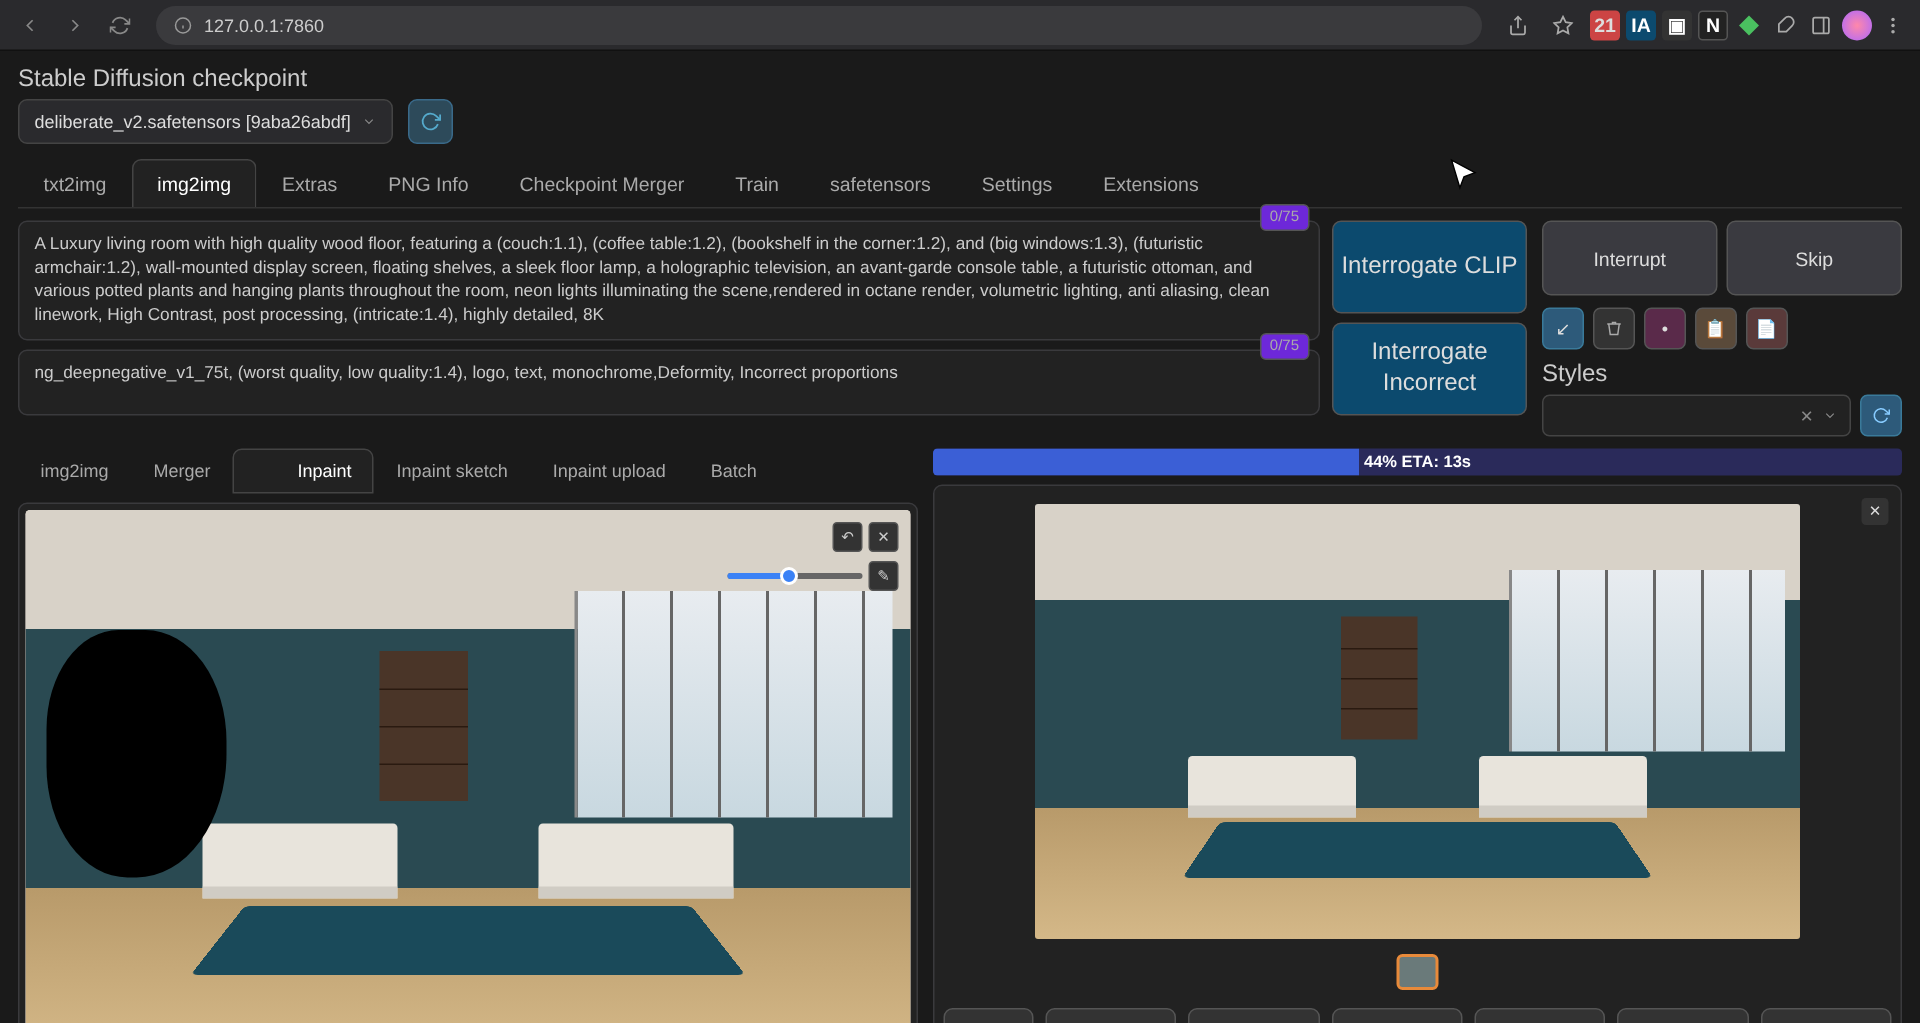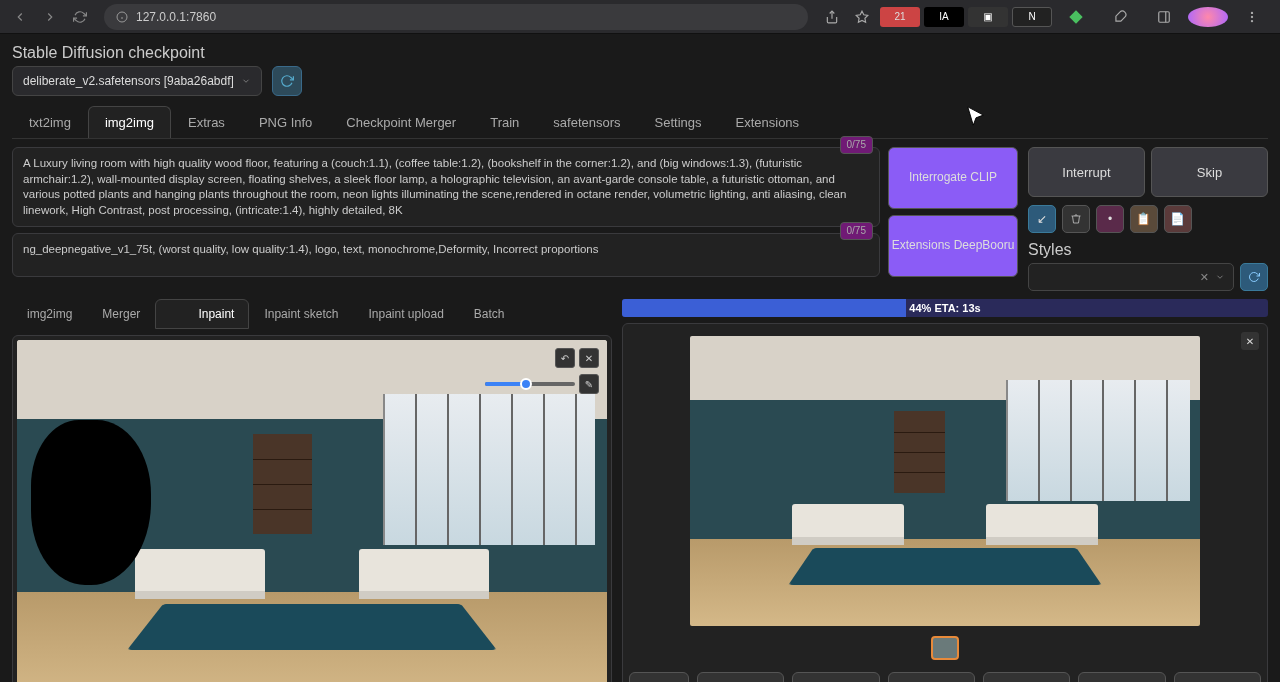--- a/index.html
+++ b/index.html
@@ -4,21 +4,21 @@
 <style>
 * { margin: 0; padding: 0; box-sizing: border-box; font-family: -apple-system, BlinkMacSystemFont, "Segoe UI", sans-serif; }
 body { background: #1a1a1a; color: #ddd; width: 1280px; height: 682px; overflow: hidden; }
 
 
 .browser-bar { height: 34px; background: #2a2a2d; display: flex; align-items: center; padding: 12px 8px; gap: 6px; border-bottom: 1px solid #111; }
 .nav-btn { width: 24px; height: 24px; display: flex; align-items: center; justify-content: center; color: #888; cursor: pointer; border-radius: 12px; }
 .url-bar { flex: 1; background: #3a3a3d; height: 26px; border-radius: 14px; display: flex; align-items: center; padding: 0 10px; font-size: 12px; color: #ccc; margin: 0 6px; }
 .url-icon { width: 16px; height: 16px; display: flex; align-items: center; justify-content: center; margin-right: 6px; }
 .ext-icons { display: flex; gap: 4px; align-items: center; }
-.ext-icon { width: 40px; height: 20px; border-radius: 3px; display: flex; align-items: center; justify-content: center; font-size: 10px; font-weight: normal; }
+.ext-icon { width: 20px; height: 20px; border-radius: 3px; display: flex; align-items: center; justify-content: center; font-size: 13px; font-weight: bold; }
 
 
 .main { padding: 10px 12px; }
 .checkpoint-row { display: flex; align-items: flex-end; gap: 10px; margin-bottom: 10px; }
 .checkpoint-field { flex: 0 0 250px; }
 .label { font-size: 16px; color: #ccc; margin-bottom: 4px; display: block; }
 .select-box { background: #2a2a2d; border: 1px solid #444; border-radius: 6px; padding: 6px 10px; font-size: 12px; color: #ddd; display: flex; align-items: center; justify-content: space-between; height: 30px; }
 .icon-btn { width: 30px; height: 30px; background: #2d4a5a; border: 1px solid #3a6a8a; border-radius: 6px; display: flex; align-items: center; justify-content: center; color: #5ac; cursor: pointer; }
 
 
@@ -26,25 +26,25 @@
 .tab { padding: 8px 16px; font-size: 13px; color: #aaa; cursor: pointer; border: 1px solid transparent; border-bottom: none; border-radius: 6px 6px 0 0; }
 .tab.active { color: #fff; background: #222; border-color: #444; }
 
 
 .work-area { display: flex; gap: 10px; }
 .left-col { flex: 0 0 836px; }
 .right-col { flex: 1; }
 
 
 .prompt-box { background: #222; border: 1px solid #3a3a3d; border-radius: 6px; padding: 8px 10px; font-size: 11.5px; line-height: 1.35; color: #ccc; position: relative; margin-bottom: 6px; min-height: 50px; }
-.token-counter { position: absolute; top: -12px; right: 6px; background: #701a75; border: 1px solid #555; border-radius: 4px; padding: 1px 6px; font-size: 10px; color: #aaa; }
+.token-counter { position: absolute; top: -12px; right: 6px; background: #6d28d9; border: 1px solid #555; border-radius: 4px; padding: 1px 6px; font-size: 10px; color: #aaa; }
 
 
 .interrogate-col { display: flex; flex-direction: column; gap: 6px; margin-left: 8px; }
-.interrogate-btn { background: #8b5cf6; border: 1px solid #555; border-radius: 6px; height: 62px; width: 130px; display: flex; align-items: center; justify-content: center; text-align: center; font-size: 12px; color: #ddd; cursor: pointer; line-height: 1.3; }
+.interrogate-btn { background: #0c4a6e; border: 1px solid #555; border-radius: 6px; height: 62px; width: 130px; display: flex; align-items: center; justify-content: center; text-align: center; font-size: 16px; color: #ddd; cursor: pointer; line-height: 1.3; }
 
 
 .action-row { display: flex; gap: 6px; margin-bottom: 8px; }
 .big-btn { flex: 1; background: #3a3a40; border: 1px solid #555; border-radius: 6px; height: 50px; display: flex; align-items: center; justify-content: center; font-size: 13px; color: #ddd; cursor: pointer; }
 .tool-row { display: flex; gap: 6px; margin-bottom: 8px; }
 .tool-btn { width: 28px; height: 28px; background: #333; border: 1px solid #555; border-radius: 5px; display: flex; align-items: center; justify-content: center; cursor: pointer; font-size: 12px; }
 .tool-btn.accent { background: #2d5a7a; border-color: #3a7a9a; }
 .styles-row { display: flex; align-items: center; gap: 6px; }
 .styles-select { flex: 1; background: #222; border: 1px solid #444; border-radius: 5px; height: 28px; display: flex; align-items: center; padding: 0 8px; font-size: 11px; justify-content: flex-end; gap: 6px; }
 
@@ -133,21 +133,21 @@
         <line x1="12" y1="2" x2="12" y2="15"></line>
       </svg>
   </div>
   <div class="nav-btn">
     <svg width="14" height="14" viewBox="0 0 24 24" fill="none" stroke="#aaa" stroke-width="2">
         <polygon points="12 2 15.09 8.26 22 9.27 17 14.14 18.18 21.02 12 17.77 5.82 21.02 7 14.14 2 9.27 8.91 8.26 12 2"></polygon>
       </svg>
   </div>
   <div class="ext-icons">
     <div class="ext-icon" style="background:#c44;">21</div>
-    <div class="ext-icon" style="background:#000000;color:#fff;">IA</div>
+    <div class="ext-icon" style="background:#0c4a6e;color:#fff;">IA</div>
     <div class="ext-icon" style="background:#333;color:#fff;">▣</div>
     <div class="ext-icon" style="background:#222;border:1px solid #555;color:#fff;">N</div>
     <div class="ext-icon">
         <svg width="16" height="16" viewBox="0 0 24 24">
           <polygon points="12,2 22,12 12,22 2,12" fill="#4ac060"></polygon>
         </svg>
       </div>
     <div class="ext-icon">
         <svg width="14" height="14" viewBox="0 0 24 24" fill="none" stroke="#aaa" stroke-width="2">
           <path d="M20.24 12.24a6 6 0 0 0-8.49-8.49L5 10.5V19h8.5z"></path>
@@ -209,21 +209,21 @@
         <span>A Luxury living room with high quality wood floor, featuring a (couch:1.1), (coffee table:1.2), (bookshelf in the corner:1.2), and (big windows:1.3), (futuristic armchair:1.2), wall-mounted display screen, floating shelves, a sleek floor lamp, a holographic television, an avant-garde console table, a futuristic ottoman, and various potted plants and hanging plants throughout the room, neon lights illuminating the scene,rendered in octane render, volumetric lighting, anti aliasing, clean linework, High Contrast, post processing, (intricate:1.4), highly detailed, 8K</span>
       </div>
       <div class="prompt-box" style="min-height:44px;">
         <span class="token-counter">0/75</span>
         <span>ng_deepnegative_v1_75t, (worst quality, low quality:1.4), logo, text, monochrome,Deformity, Incorrect proportions</span>
       </div>
     </div>
     <div class="interrogate-col">
       <div class="interrogate-btn">Interrogate CLIP</div>
       <div class="interrogate-btn">
-          <span>Extensions DeepBooru</span>
+          <span>Interrogate Incorrect</span>
         </div>
     </div>
     <div style="flex:0 0 240px; margin-left:10px;">
       <div class="action-row">
         <div class="big-btn">Interrupt</div>
         <div class="big-btn">Skip</div>
       </div>
       <div class="tool-row">
         <div class="tool-btn accent">↙</div>
         <div class="tool-btn">

